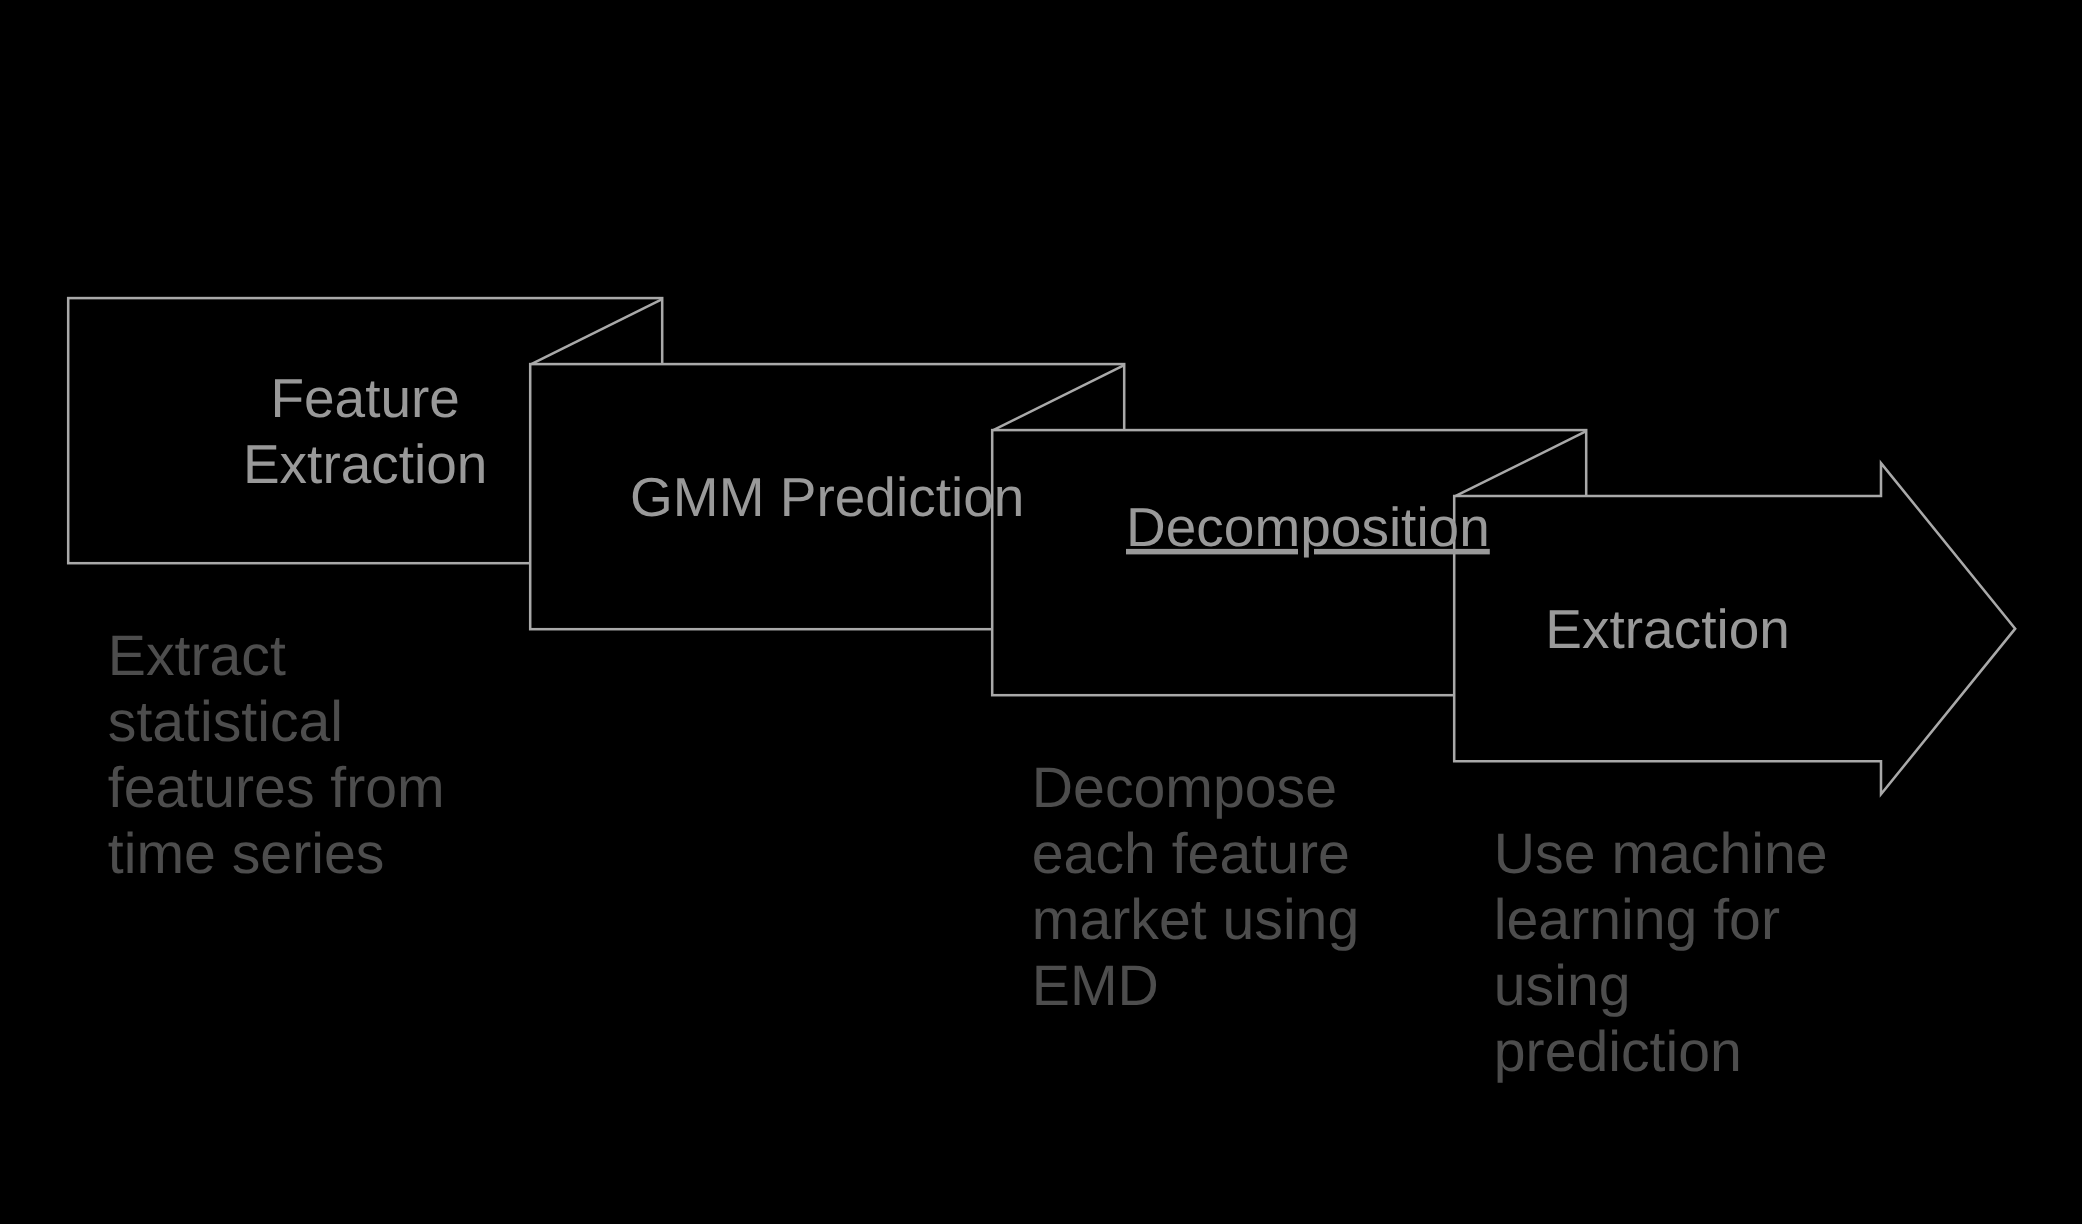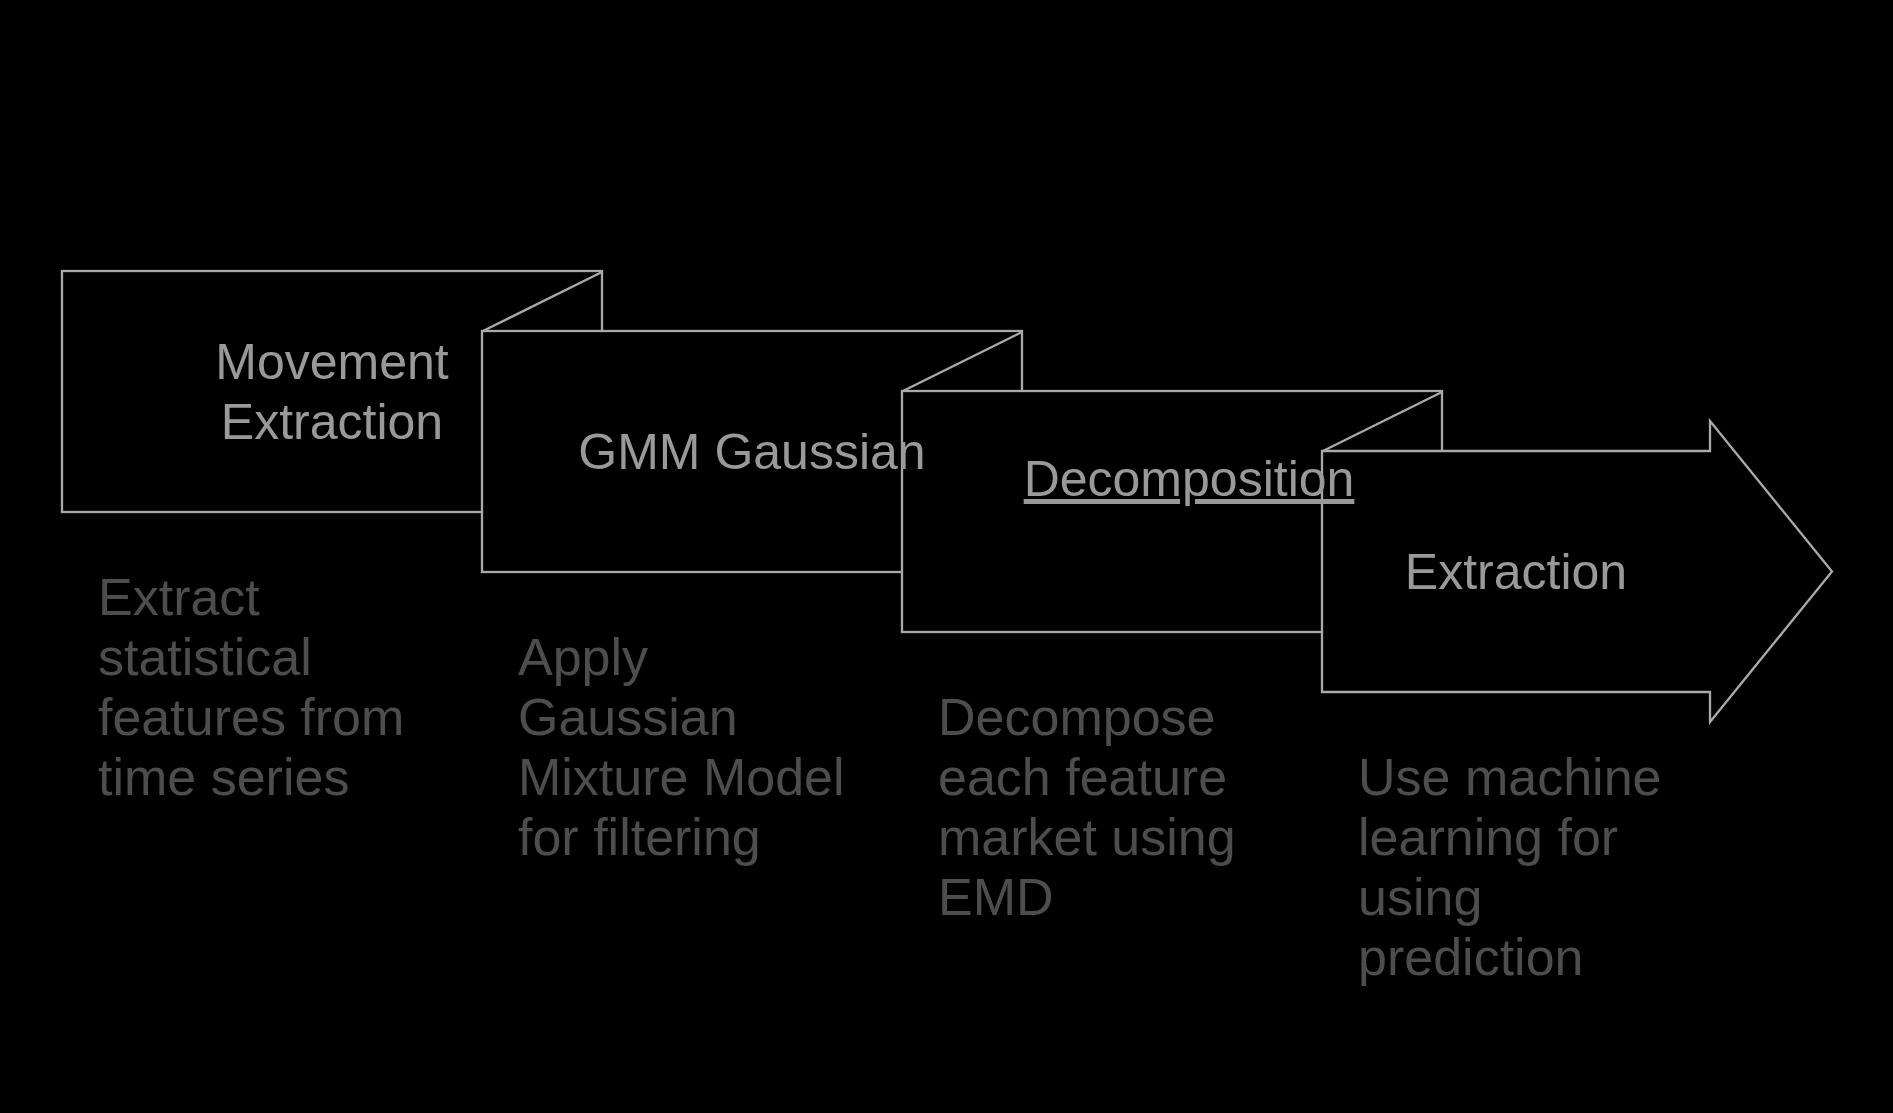--- a/index.html
+++ b/index.html
@@ -60,23 +60,22 @@
     <rect class="stepbox" x="62" y="271" width="540" height="241"></rect>
     <rect class="stepbox" x="482" y="331" width="540" height="241"></rect>
     <rect class="stepbox" x="902" y="391" width="540" height="241"></rect>
     <polygon class="stepbox" points="1322,451 1710,451 1710,421 1832,571.5 1710,722 1710,692 1322,692"></polygon>
     <line class="fold" x1="602" y1="272" x2="483" y2="331"></line>
     <line class="fold" x1="1022" y1="332" x2="903" y2="391"></line>
     <line class="fold" x1="1442" y1="392" x2="1323" y2="451"></line>
   </svg>
 
 
-  <div class="label label1">Movement Extraction</div>
-  <div class="label label2">GMM Gaussian</div>
+  <div class="label label1">Feature Extraction</div>
+  <div class="label label2">GMM Prediction</div>
   <div class="label label3">Decomposition</div>
   <div class="label label4">Extraction</div>
 
   <div class="desc desc1">Extract statistical features from time series</div>
-  <div class="desc desc2">Apply Gaussian Mixture Model for filtering</div>
   <div class="desc desc3">Decompose each feature market using EMD</div>
   <div class="desc desc4">Use machine learning for using prediction</div>
 
 </div>
 
 </body></html>

